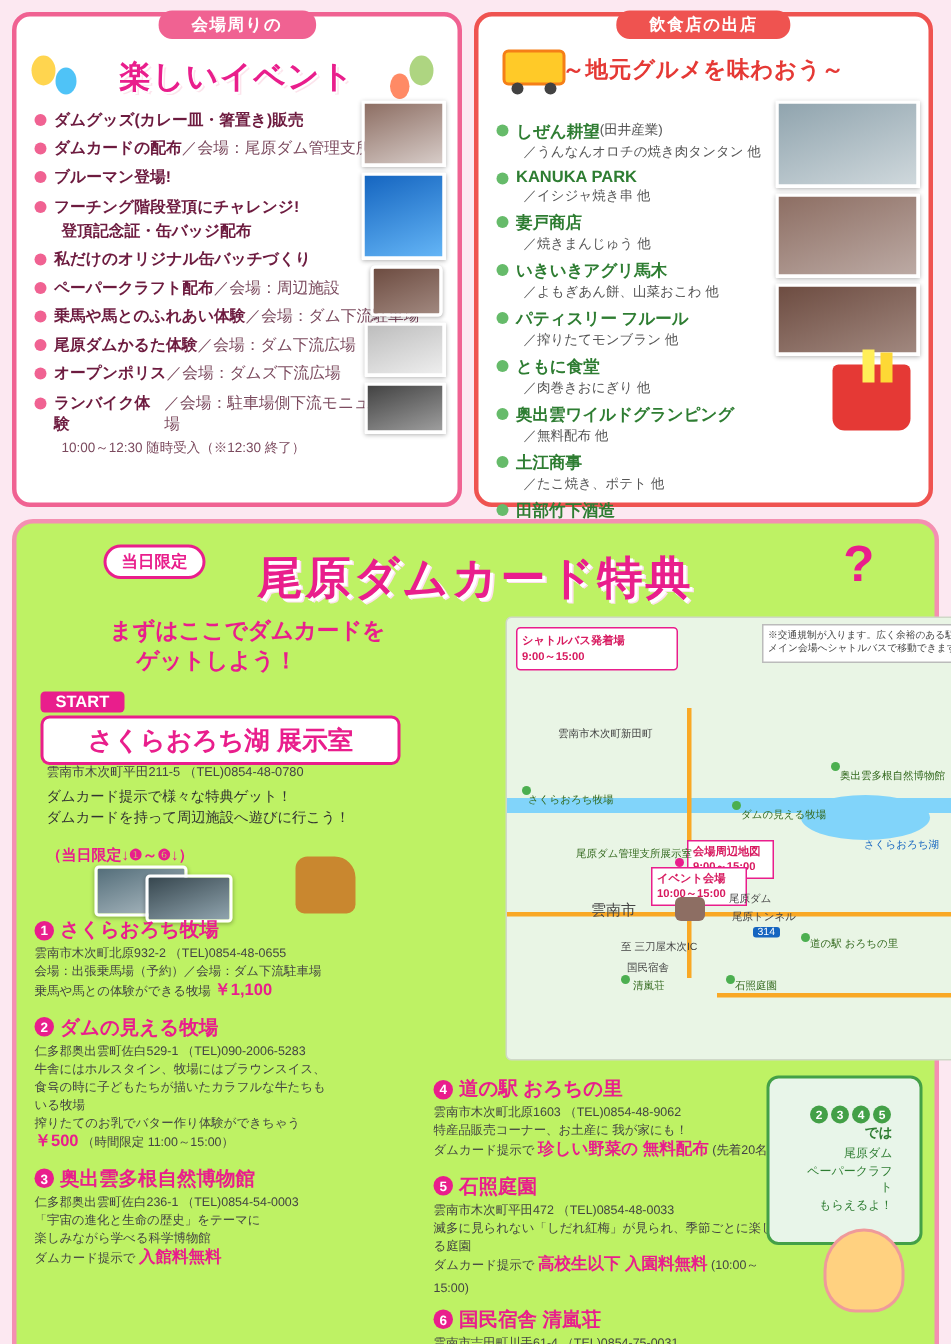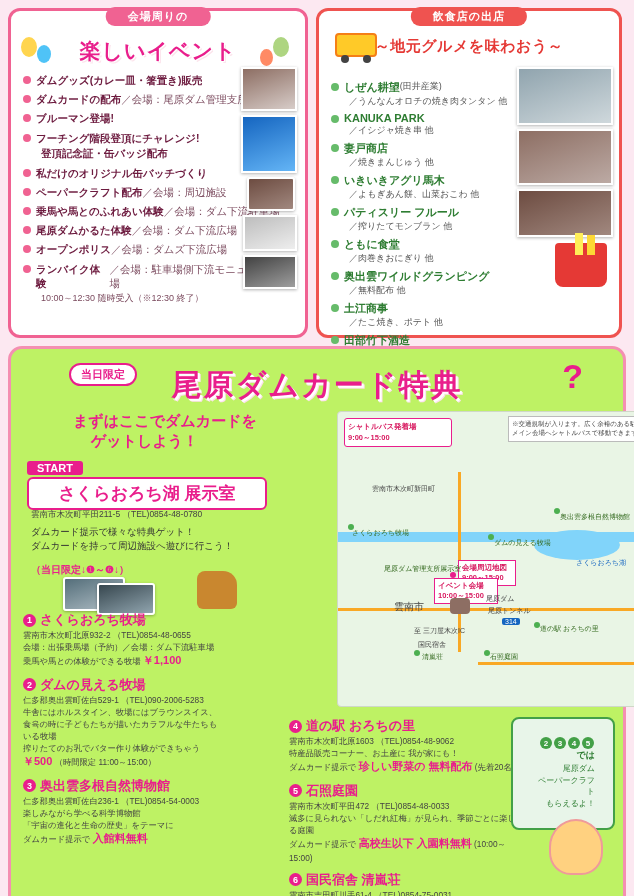--- a/index.html
+++ b/index.html
@@ -411,22 +411,22 @@
           <span>（時間限定 11:00～15:00）</span>
         </div>
       </div>
 
       <div class="spot">
         <div class="spot-head">
             <span class="num">3</span>
             <span class="spot-name">奥出雲多根自然博物館</span>
           </div>
         <div class="spot-line">仁多郡奥出雲町佐白236-1 （TEL)0854-54-0003</div>
+        <div class="spot-line">「宇宙の進化と生命の歴史」をテーマに</div>
         <div class="spot-line">楽しみながら学べる科学博物館</div>
-        <div class="spot-line">「宇宙の進化と生命の歴史」をテーマに</div>
         <div class="spot-line">
           <span>ダムカード提示で</span>
           <span class="price">入館料無料</span>
         </div>
       </div>
     </div>
 
     <div class="spots-right">
       <div class="spot">
         <div class="spot-head">

